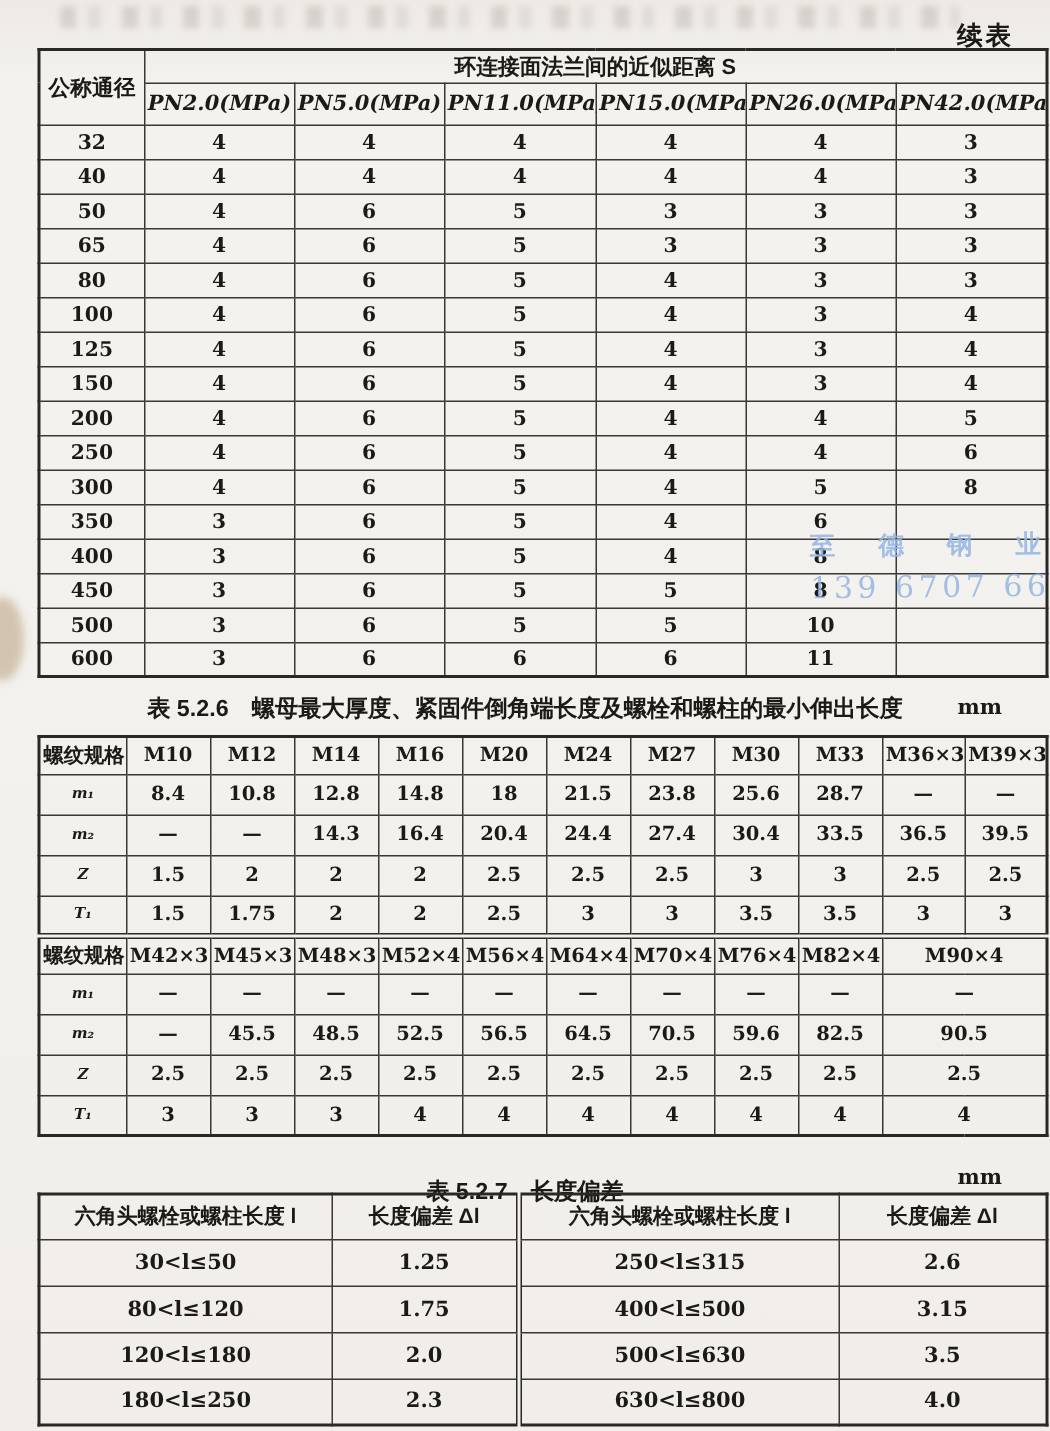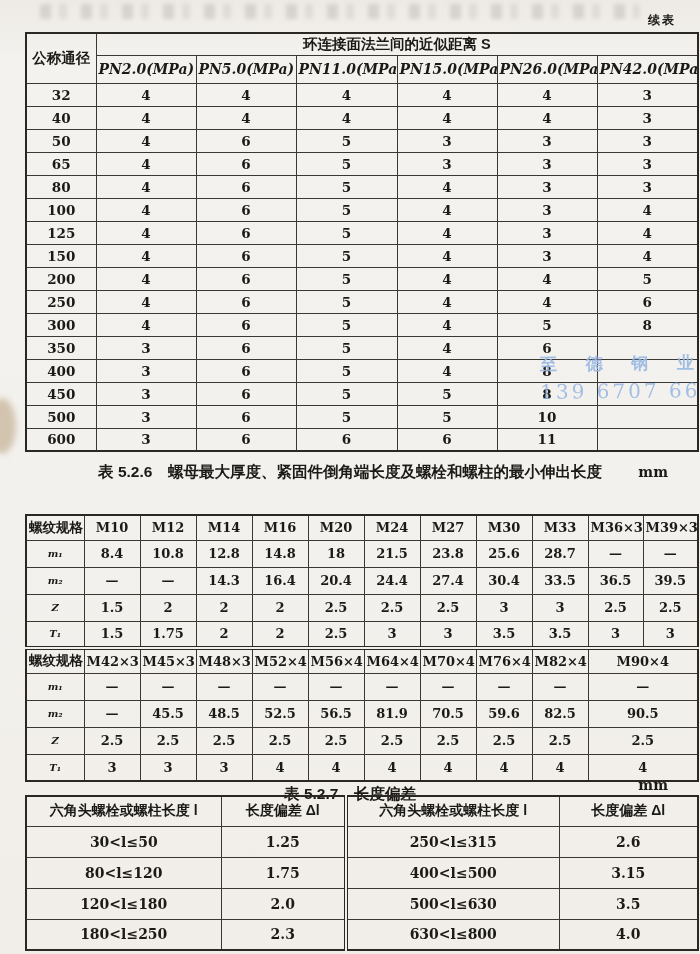--- a/index.html
+++ b/index.html
@@ -12,21 +12,21 @@
   .bleed{
     position:absolute;left:40px;top:4px;width:600px;height:15px;opacity:.35;
     background:repeating-linear-gradient(90deg,rgba(110,106,98,.55) 0 11px,rgba(110,106,98,0) 11px 19px,rgba(110,106,98,.35) 19px 27px,rgba(110,106,98,0) 27px 41px);
     filter:blur(2px);border-radius:3px;
   }
   .blob{
     position:absolute;left:-12px;top:398px;width:28px;height:56px;border-radius:50%;
     background:#cfc0a9;filter:blur(3px);opacity:.9;
   }
   .continued{
-    position:absolute;top:12px;right:24px;font-size:12px;font-weight:bold;letter-spacing:2px;
+    position:absolute;top:12px;right:24px;font-size:17px;font-weight:bold;letter-spacing:2px;
   }
   
   table{border-collapse:collapse;table-layout:fixed;position:absolute;left:25px;width:672px;}
   th,td{border:1px solid #3b3732;text-align:center;vertical-align:middle;
         white-space:nowrap;overflow:hidden;padding:0 2px;}
   .tbl{border:2px solid #2b2824;}
   .cn{font-weight:bold;}
   
   #t1{top:32px;}
   #t1 .hrow1{height:22px;}
@@ -36,21 +36,21 @@
   #t1 .pn{font-family:"DejaVu Serif","Liberation Serif",serif;font-style:italic;font-weight:bold;font-size:14px;}
   #t1 td{font-family:"DejaVu Serif","Liberation Serif",serif;font-weight:bold;font-size:13.5px;}
   
   .caption{position:absolute;left:0;width:700px;text-align:center;font-size:15.5px;font-weight:bold;}
   .cap2{top:462px;}
   .cap3{top:784px;}
   .unit{position:absolute;font-family:"DejaVu Serif","Liberation Serif",serif;font-weight:bold;font-size:14px;right:32px;}
   .unit2{top:464px;}
   .unit3{top:777px;}
   
-  #t2{top:490px;margin-top:24px;}
+  #t2{top:490px;}
   #t2 tr{height:27px;}
   #t2 tr.spec-row{height:25px;}
   #t2 th{font-size:13.5px;}
   #t2 .spec{font-family:"DejaVu Serif","Liberation Serif",serif;font-weight:bold;font-size:13px;}
   #t2 td{font-family:"DejaVu Serif","Liberation Serif",serif;font-weight:bold;font-size:13px;}
   #t2 .rowlabel{font-family:"DejaVu Serif","Liberation Serif",serif;font-style:italic;font-weight:bold;font-size:10px;}
   #t2 .part2 tr:first-child th{border-top:4px double #2b2824;}
   
   #t3{top:795px;}
   #t3 thead tr{height:30px;}
@@ -363,21 +363,21 @@
           <td colspan="1">—</td>
           <td colspan="2">—</td>
         </tr>
         <tr>
           <th class="rowlabel">m₂</th>
           <td colspan="1">—</td>
           <td colspan="1">45.5</td>
           <td colspan="1">48.5</td>
           <td colspan="1">52.5</td>
           <td colspan="1">56.5</td>
-          <td colspan="1">81.9</td>
+          <td colspan="1">64.5</td>
           <td colspan="1">70.5</td>
           <td colspan="1">59.6</td>
           <td colspan="1">82.5</td>
           <td colspan="2">90.5</td>
         </tr>
         <tr>
           <th class="rowlabel">Z</th>
           <td colspan="1">2.5</td>
           <td colspan="1">2.5</td>
           <td colspan="1">2.5</td>

